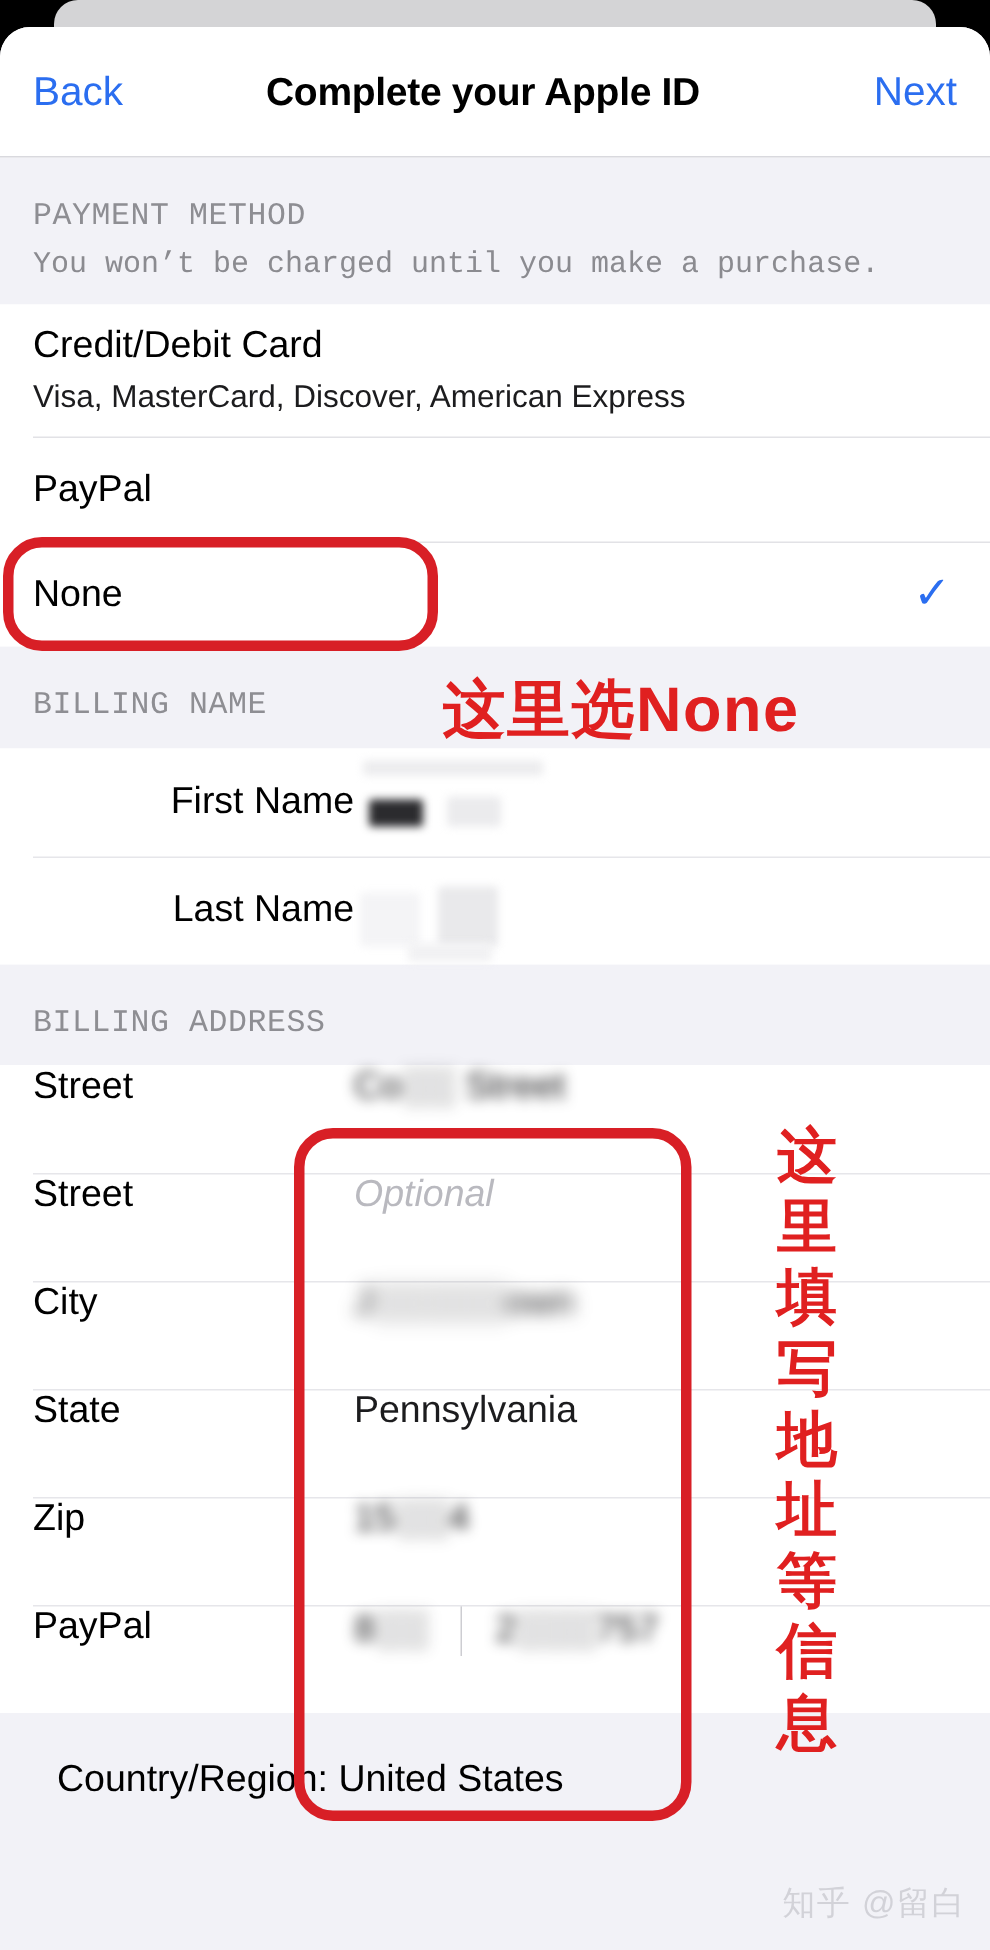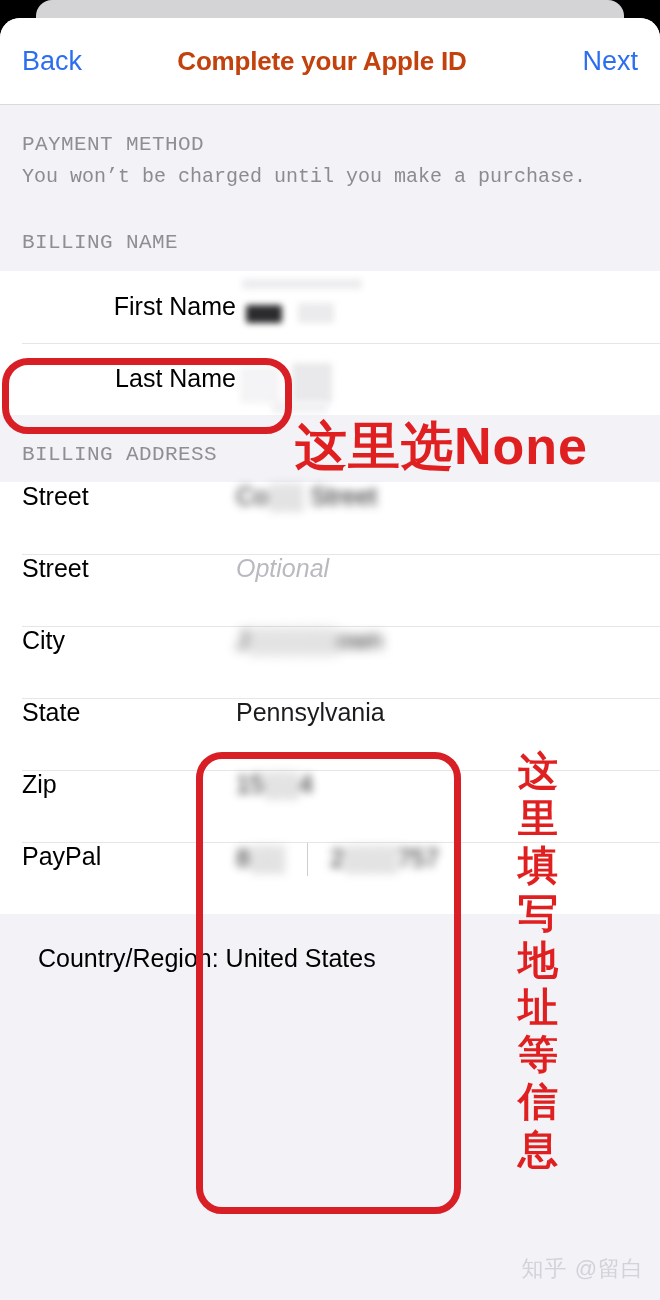--- a/index.html
+++ b/index.html
@@ -65,21 +65,21 @@
     white-space: nowrap;
     cursor: pointer;
   }
   .nav-title {
     position: absolute;
     left: 0;
     right: 16px;
     text-align: center;
     font-size: 26px;
     font-weight: bold;
-    color: #c2410c;
+    color: #000000;
     letter-spacing: -0.2px;
     pointer-events: none;
   }
 
   
   .section-head {
     background: #f2f2f7;
     padding: 27px 22px 14px 22px;
     font-family: Liberation Mono, monospace;
   }
@@ -269,22 +269,22 @@
   }
 
   .red-note {
     position: absolute;
     color: #e02020;
     font-weight: bold;
     pointer-events: none;
   }
   #note-none {
     left: 295px;
-    top: 412px;
-    font-size: 52px;
+    top: 445px;
+    font-size: 42px;
     letter-spacing: 1px;
     white-space: nowrap;
   }
   #note-address {
     left: 518px;
     top: 748px;
     font-size: 40px;
     width: 48px;
     line-height: 1.18;
     word-break: break-all;
@@ -314,20 +314,38 @@
       <div class="nav-btn">Back</div>
       <div class="nav-title">Complete your Apple ID</div>
       <div class="nav-btn">Next</div>
     </div>
 
     <div class="section-head">
       <div class="section-title">PAYMENT METHOD</div>
       <div class="section-sub">You won’t be charged until you make a purchase.</div>
     </div>
 
+    <div class="list">
+
+      <div class="row row-stack">
+        <div class="row-title">Credit/Debit Card</div>
+        <div class="row-sub">Visa, MasterCard, Discover, American Express</div>
+      </div>
+
+      <div class="row">
+        <div class="row-title">PayPal</div>
+      </div>
+
+      <div class="row">
+        <div class="row-title">None</div>
+        <div class="spacer"></div>
+        <div class="check">✓</div>
+      </div>
+
+    </div>
 
     <div class="section-head">
       <div class="section-title">BILLING NAME</div>
     </div>
 
     <div class="list">
 
       <div class="name-row">
         <div class="field-label">First Name</div>
         <div class="redact-wrap">

